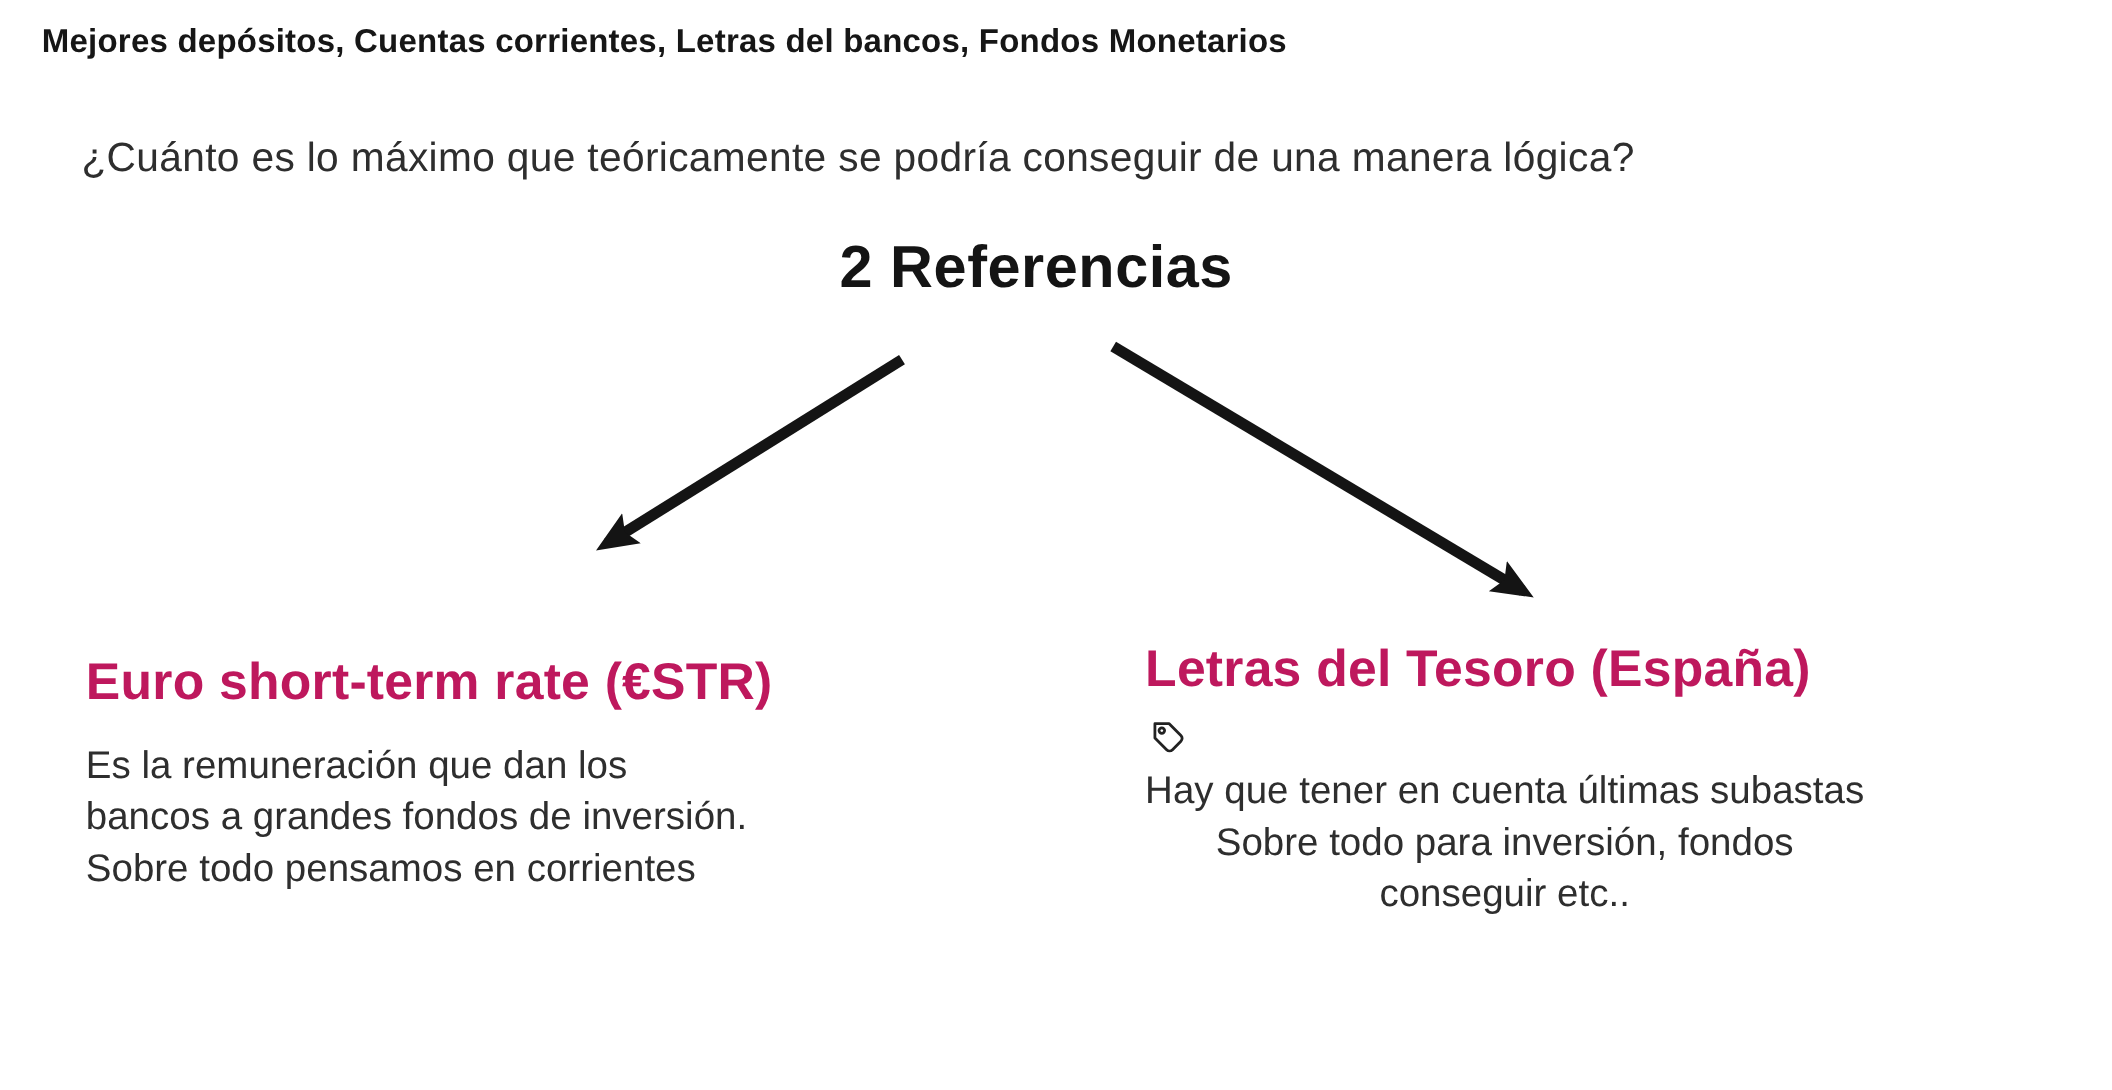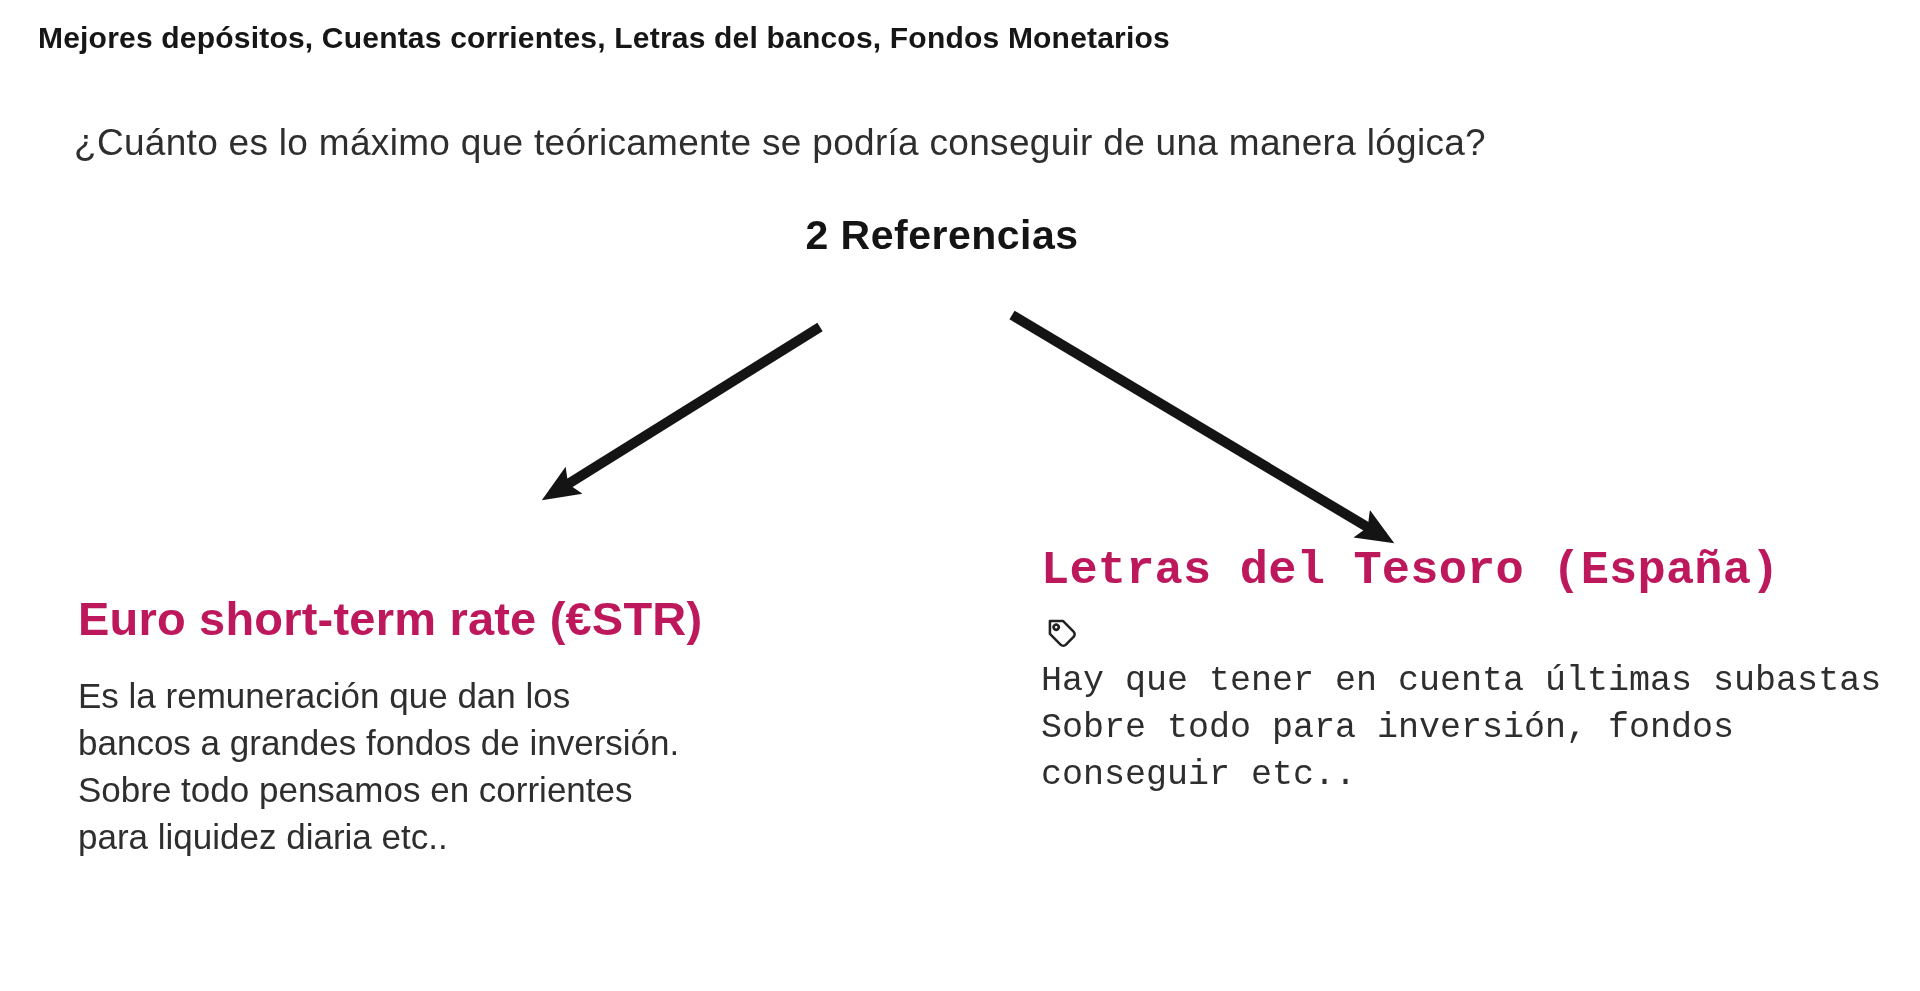--- a/index.html
+++ b/index.html
@@ -35,21 +35,21 @@
     letter-spacing: 0.3px;
     color: #2e2e2e;
     white-space: nowrap;
   }
   .root-label {
     position: absolute;
     left: 700px;
     top: 212px;
     width: 484px;
     text-align: center;
-    font-size: 41px;
+    font-size: 54px;
     font-weight: 700;
     letter-spacing: 0.5px;
     color: #141414;
     white-space: nowrap;
   }
   .arrows-layer {
     position: absolute;
     left: 0;
     top: 0;
     width: 1920px;
@@ -76,31 +76,31 @@
   }
   .branch-left {
     left: 78px;
     top: 592px;
   }
   .branch-left .branch-body {
     margin-top: 26px;
   }
   .branch-right {
     left: 1041px;
-    top: 544px;
-    font-family: Liberation Mono, monospace;
+    top: 581px;
   }
   .branch-right .tag-icon-wrap {
     display: block;
     margin-top: 14px;
     width: 38px;
     height: 38px;
   }
   .branch-right .branch-body {
     margin-top: 8px;
+    text-align: center;
   }
   .body-line {
     white-space: nowrap;
   }
 </style>
 </head>
 <body>
 
 <div class="slide-title">Mejores depósitos, Cuentas corrientes, Letras del bancos, Fondos Monetarios</div>
 
@@ -117,21 +117,20 @@
   <line x1="820" y1="327" x2="552" y2="494" stroke="#141414" stroke-width="10" marker-end="url(#ah)"></line>
   <line x1="1012" y1="315" x2="1384" y2="537" stroke="#141414" stroke-width="10" marker-end="url(#ah)"></line>
 </svg>
 
 <div class="branch branch-left">
   <h3 class="branch-heading">Euro short-term rate (€STR)</h3>
   <div class="branch-body">
     <div class="body-line">Es la remuneración que dan los</div>
     <div class="body-line">bancos a grandes fondos de inversión.</div>
     <div class="body-line">Sobre todo pensamos en corrientes</div>
-    <div class="body-line">para liquidez diaria etc..</div>
   </div>
 </div>
 
 <div class="branch branch-right">
   <h3 class="branch-heading">Letras del Tesoro (España)</h3>
   <span class="tag-icon-wrap">
     <svg width="38" height="38" viewBox="0 0 24 24" xmlns="http://www.w3.org/2000/svg">
       <g transform="rotate(45 12 12)" fill="none" stroke="#222222" stroke-width="1.6" stroke-linejoin="round">
         <path d="M3 12 L8.8 6.2 H18.3 A2.4 2.4 0 0 1 20.7 8.6 V15.4 A2.4 2.4 0 0 1 18.3 17.8 H8.8 Z"></path>
         <circle cx="8.6" cy="12" r="1.6"></circle>

